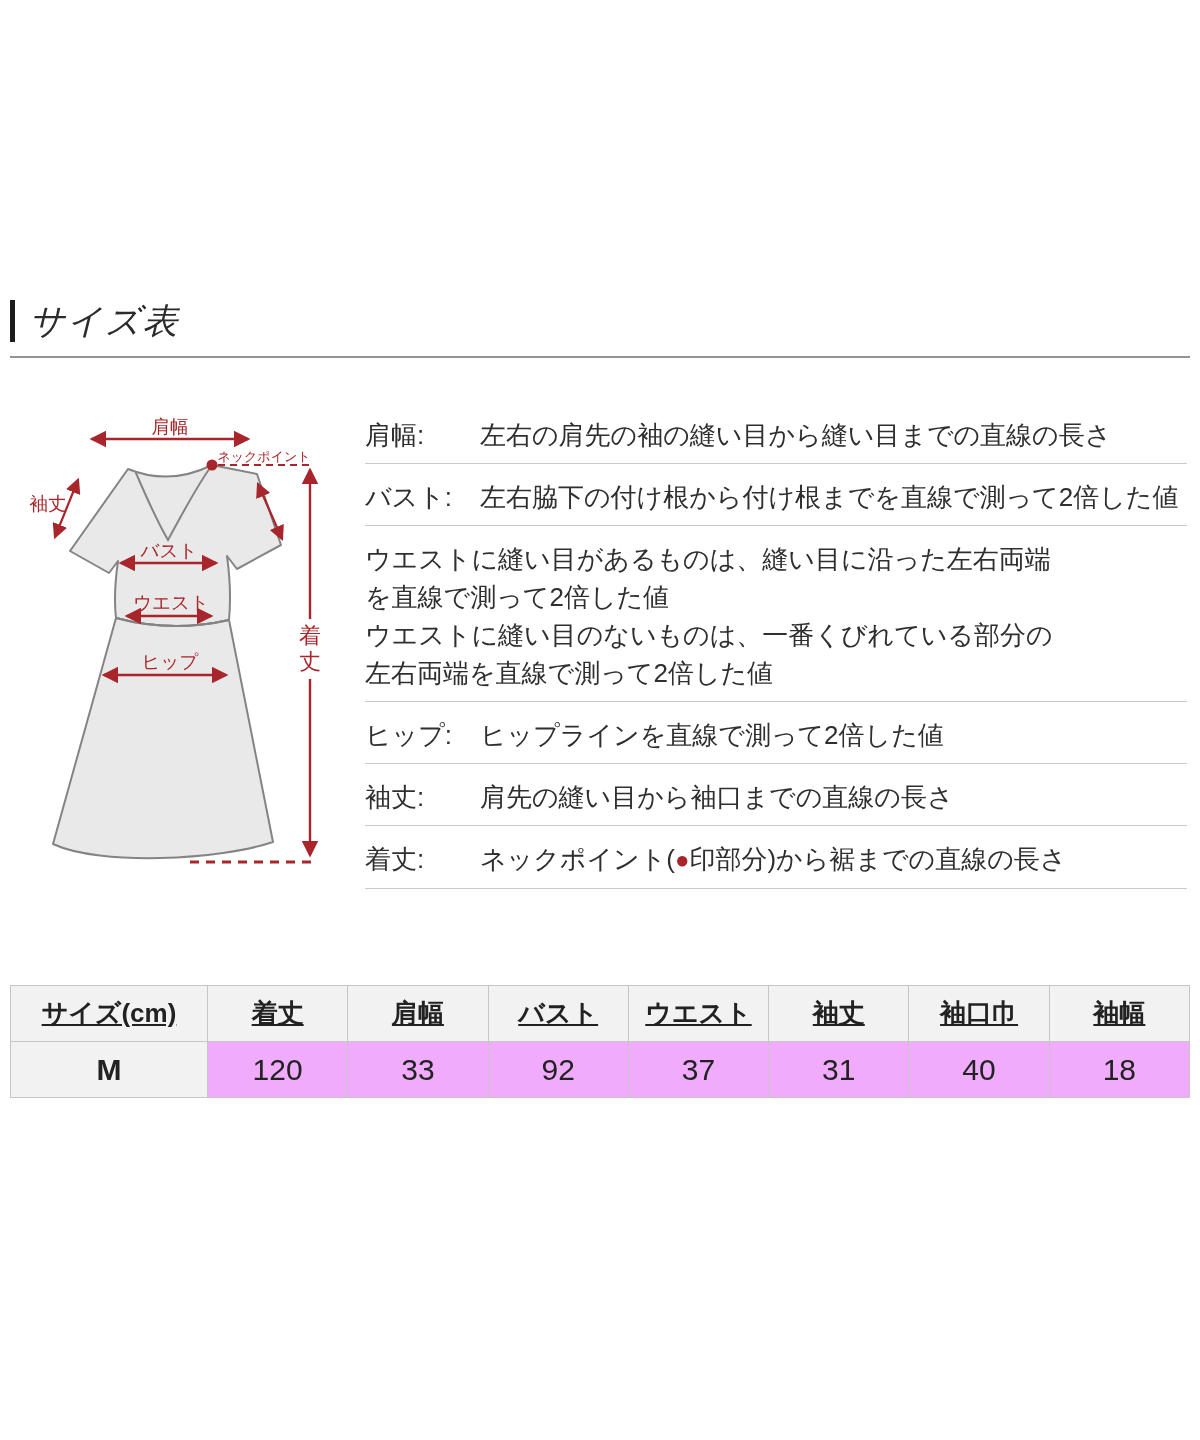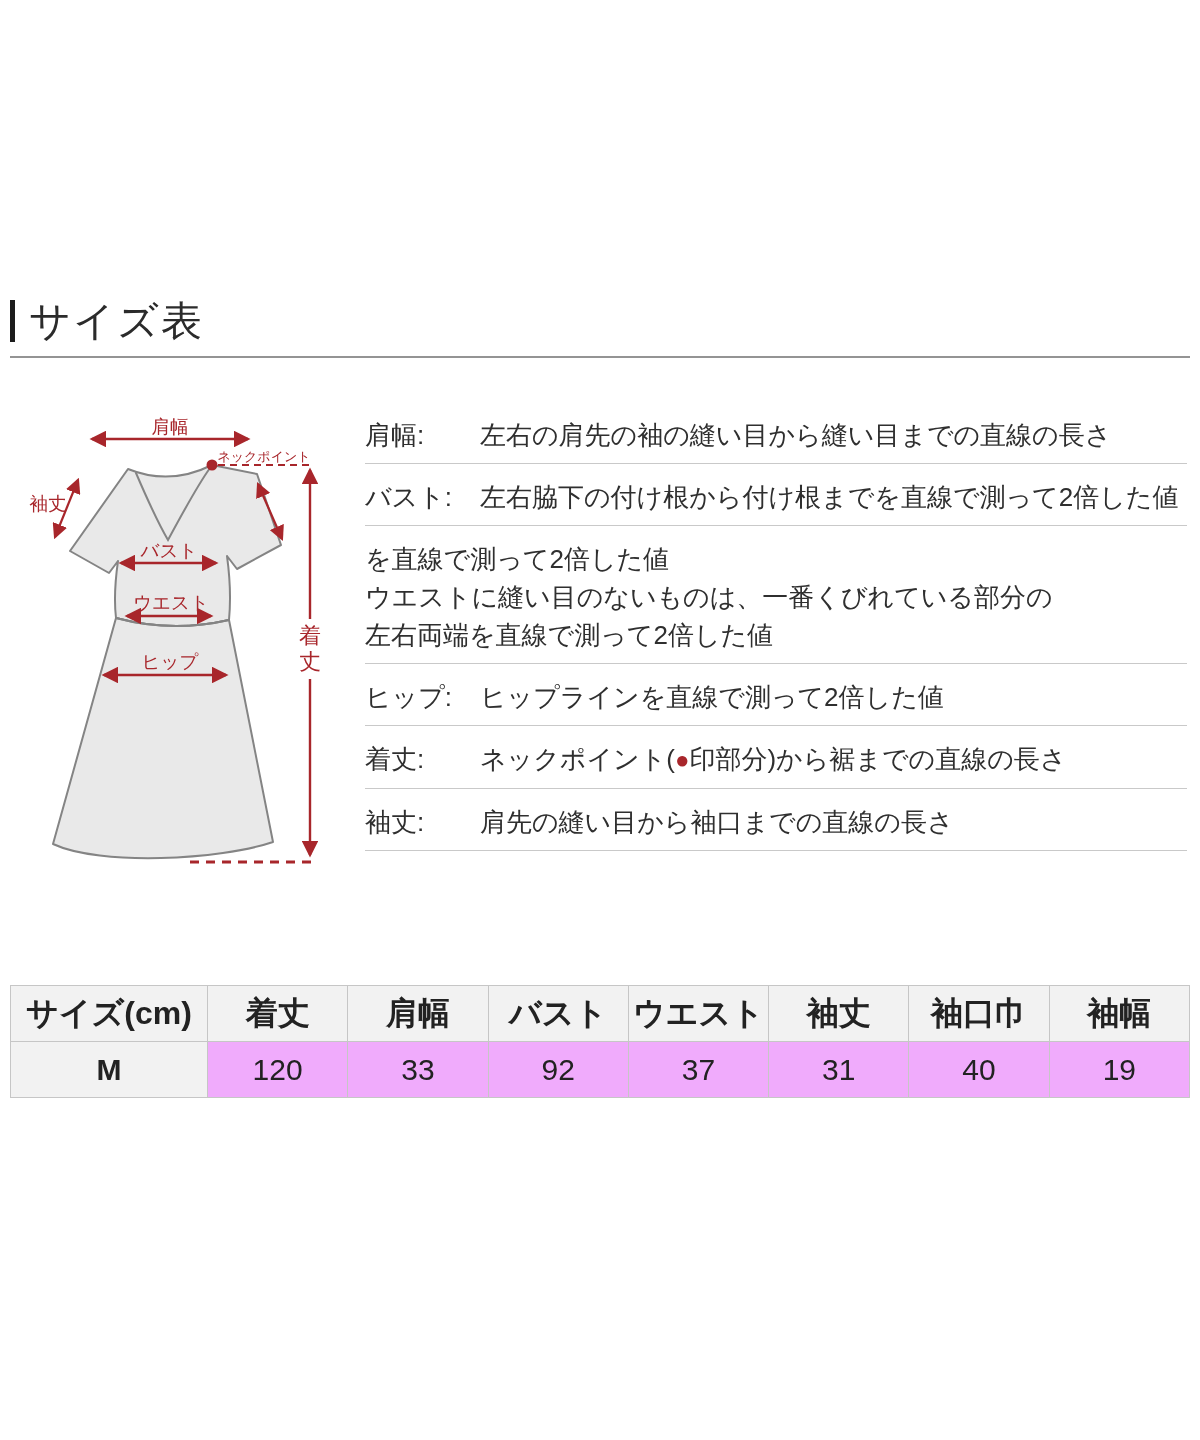--- a/index.html
+++ b/index.html
@@ -11,21 +11,21 @@
     --table_border:#c6c6c6;
     --table_header_bg:#f2f2f2;
   }
   html,body{margin:0;padding:0;background:#fff;}
   body{font-family:"Liberation Sans","DejaVu Sans",sans-serif;color:var(--text_dark);}
   .page{position:relative;width:1200px;height:1440px;background:#fff;overflow:hidden;}
 
   
   .title-row{position:absolute;left:10px;top:297px;display:flex;align-items:center;height:48px;}
   .title-bar{width:5px;height:42px;background:#1c1c1c;margin-right:14px;}
-  .page-title{font-size:41px;font-weight:400;color:#2b2b2b;margin:0;letter-spacing:2px;}
+  .page-title{font-size:35px;font-weight:400;color:#2b2b2b;margin:0;letter-spacing:2px;font-style:italic;}
   .title-rule{position:absolute;left:10px;width:1180px;top:356px;height:2px;background:#949494;}
 
   
   .diagram{position:absolute;left:20px;top:406px;width:340px;height:474px;}
   .garment{fill:var(--garment_fill);stroke:var(--garment_outline);stroke-width:2;stroke-linejoin:round;}
   .garment-line{fill:none;stroke:var(--garment_outline);stroke-width:2;stroke-linecap:round;}
   .red-line{stroke:var(--accent_red);fill:none;}
   .red-text{fill:var(--accent_red);font-size:18.5px;text-anchor:middle;}
   .red-text-small{fill:var(--accent_red);font-size:13px;text-anchor:middle;}
   .red-text-big{fill:var(--accent_red);font-size:22px;text-anchor:middle;}
@@ -34,21 +34,21 @@
   .definitions{position:absolute;left:365px;top:408px;width:822px;font-size:26px;color:var(--text_dark);}
   .def-row{display:flex;padding:14px 0 9px 0;border-bottom:1px solid var(--divider_gray);line-height:38px;}
   .def-row.first{padding-top:8px;}
   .def-term{flex:0 0 115px;width:115px;}
   .def-text{flex:1;}
   .dot-red{color:var(--accent_red);font-size:24px;}
 
   
   .size-table{position:absolute;left:10px;top:985px;width:1180px;border-collapse:collapse;table-layout:fixed;text-align:center;color:#222;}
   .size-table th,.size-table td{border:1px solid var(--table_border);height:55px;padding:0;vertical-align:middle;}
-  .size-table th{background:var(--table_header_bg);font-weight:700;font-size:32px;}
+  .size-table th{background:var(--table_header_bg);font-weight:700;font-size:26px;text-decoration:underline;}
   .size-table td{font-size:30px;font-weight:400;background:#f0abfc;}
   .size-table td.size-cell{background:var(--table_header_bg);font-weight:700;}
 </style>
 </head>
 <body>
 
 <div class="page">
 
   <div class="title-row">
     <span class="title-bar"></span>
@@ -94,36 +94,37 @@
     <div class="def-row first">
       <div class="def-term">肩幅:</div>
       <div class="def-text">左右の肩先の袖の縫い目から縫い目までの直線の長さ</div>
     </div>
     <div class="def-row">
       <div class="def-term">バスト:</div>
       <div class="def-text">左右脇下の付け根から付け根までを直線で測って2倍した値</div>
     </div>
     <div class="def-row">
       <div class="def-text">
+        <div>ウエストに縫い目があるものは、縫い目に沿った左右両端</div>
         <div>を直線で測って2倍した値</div>
         <div>ウエストに縫い目のないものは、一番くびれている部分の</div>
         <div>左右両端を直線で測って2倍した値</div>
       </div>
     </div>
     <div class="def-row">
       <div class="def-term">ヒップ:</div>
       <div class="def-text">ヒップラインを直線で測って2倍した値</div>
     </div>
     <div class="def-row">
+      <div class="def-term">袖丈:</div>
+      <div class="def-text">肩先の縫い目から袖口までの直線の長さ</div>
+    </div>
+    <div class="def-row">
       <div class="def-term">着丈:</div>
       <div class="def-text"><span>ネックポイント(</span><span class="dot-red">●</span><span>印部分)から裾までの直線の長さ</span></div>
-    </div>
-    <div class="def-row">
-      <div class="def-term">袖丈:</div>
-      <div class="def-text">肩先の縫い目から袖口までの直線の長さ</div>
     </div>
   </div>
 
   <table class="size-table">
     <colgroup>
       <col style="width:197px">
       <col>
         <col>
         <col>
         <col>
@@ -145,18 +146,18 @@
     </thead>
     <tbody>
       <tr>
         <td class="size-cell">M</td>
         <td>120</td>
         <td>33</td>
         <td>92</td>
         <td>37</td>
         <td>31</td>
         <td>40</td>
-        <td>19</td>
+        <td>18</td>
       </tr>
     </tbody>
   </table>
 
 </div>
 
 </body></html>

